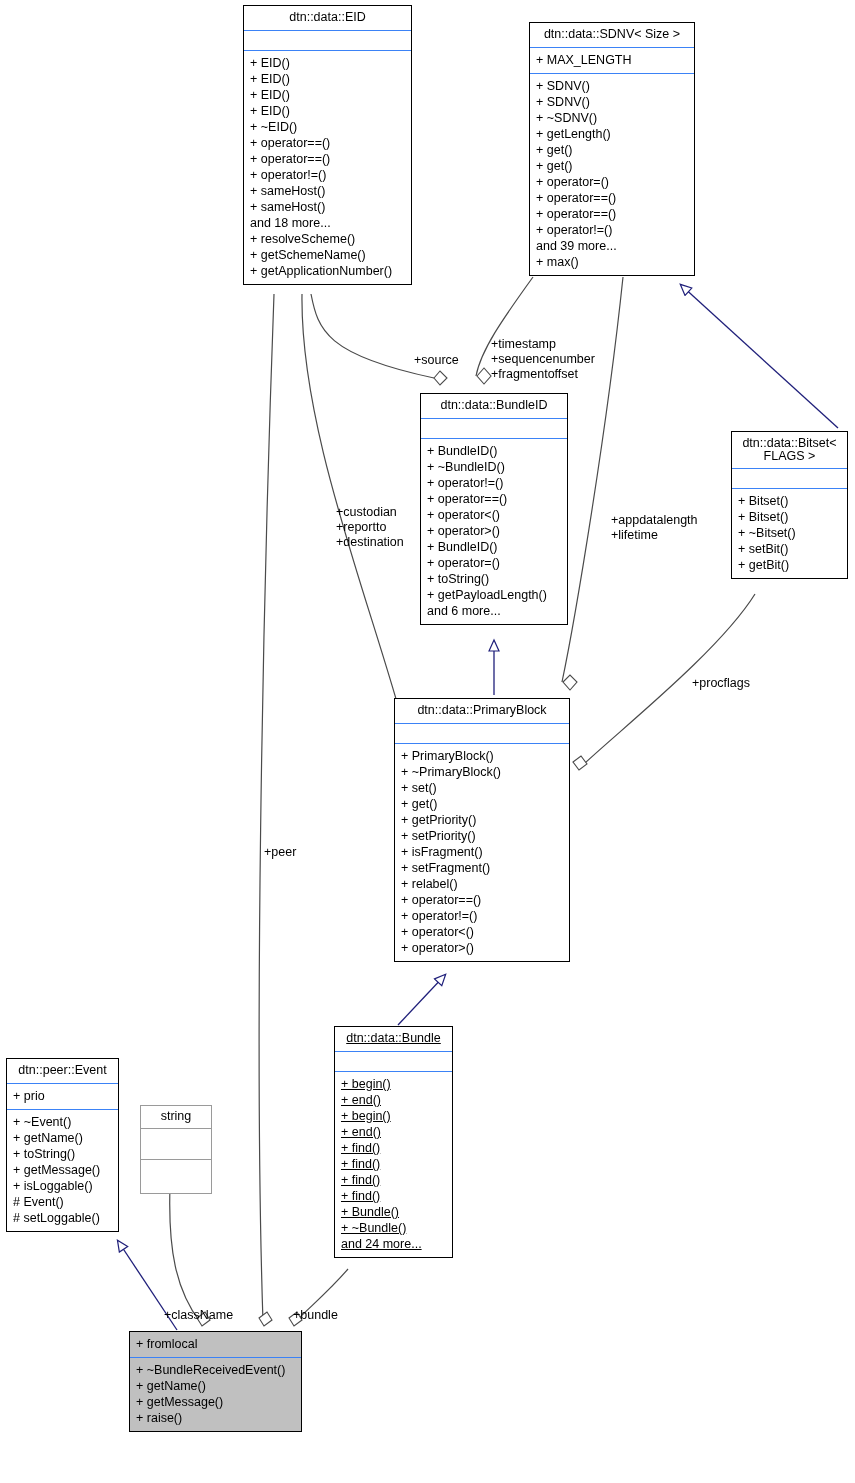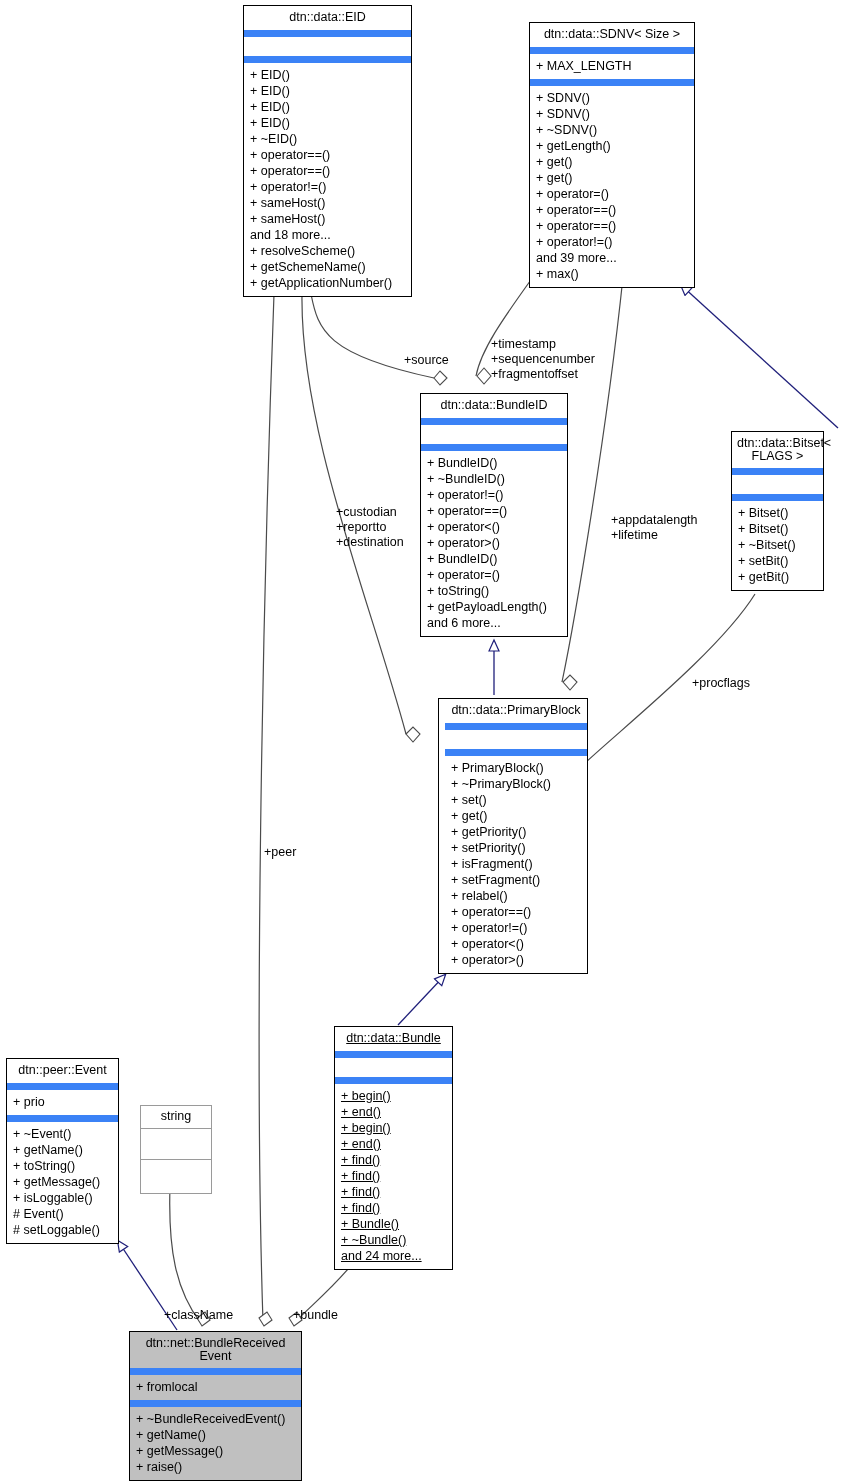--- a/index.html
+++ b/index.html
@@ -16,21 +16,21 @@
     box-sizing:border-box;
     border:1px solid #000000;
     background:#ffffff;
     font-size:12.5px;
     line-height:1.0;
     color:#000000;
   }
   .umlbox.gray{border-color:#9a9a9a;}
   .umlbox.hl{background:#c0c0c0;border:1px solid #000;}
   .umlbox .sect{
-    border-bottom:7px solid #3b82f6;
+    border-bottom:1px solid #3b82f6;
     padding:3px 5px;
   }
   .umlbox.gray .sect{border-bottom:1px solid #9a9a9a;}
   .umlbox .sect.last{border-bottom:none;}
   .umlbox .title{
     text-align:center;
     padding:5px 5px 6px 5px;
     white-space:pre-line;
     font-size:12.5px;
   }
@@ -159,34 +159,34 @@
       <div class="row">+ operator&lt;()</div>
       <div class="row">+ operator&gt;()</div>
       <div class="row">+ BundleID()</div>
       <div class="row">+ operator=()</div>
       <div class="row">+ toString()</div>
       <div class="row">+ getPayloadLength()</div>
       <div class="row">and 6 more...</div>
     </div>
   </div>
 
-  <div class="umlbox" id="box-bitset" style="left:731px;top:431px;width:93px;">
+  <div class="umlbox" id="box-bitset" style="left:731px;top:431px;width:117px;">
     <div class="sect title">dtn::data::Bitset&lt;
 FLAGS &gt;</div>
     <div class="sect emptysect"></div>
     <div class="sect last ops">
       <div class="row">+ Bitset()</div>
       <div class="row">+ Bitset()</div>
       <div class="row">+ ~Bitset()</div>
       <div class="row">+ setBit()</div>
       <div class="row">+ getBit()</div>
     </div>
   </div>
 
-  <div class="umlbox" id="box-primaryblock" style="left:438px;top:698px;width:150px;padding-left:6px;">
+  <div class="umlbox" id="box-primaryblock" style="left:394px;top:698px;width:176px;">
     <div class="sect title">dtn::data::PrimaryBlock</div>
     <div class="sect emptysect"></div>
     <div class="sect last ops">
       <div class="row">+ PrimaryBlock()</div>
       <div class="row">+ ~PrimaryBlock()</div>
       <div class="row">+ set()</div>
       <div class="row">+ get()</div>
       <div class="row">+ getPriority()</div>
       <div class="row">+ setPriority()</div>
       <div class="row">+ isFragment()</div>
@@ -233,34 +233,32 @@
     </div>
   </div>
 
   <div class="umlbox gray" id="box-string" style="left:140px;top:1105px;width:72px;">
     <div class="sect title" style="padding:4px 5px 5px 5px;">string</div>
     <div class="sect" style="height:24px;"></div>
     <div class="sect last" style="height:27px;"></div>
   </div>
 
   <div class="umlbox hl" id="box-bre" style="left:129px;top:1331px;width:173px;">
-    <div class="sect title">dtn::net::BundleReceived
-Event</div>
     <div class="sect attrs">
       <div class="row">+ fromlocal</div>
     </div>
     <div class="sect last ops">
       <div class="row">+ ~BundleReceivedEvent()</div>
       <div class="row">+ getName()</div>
       <div class="row">+ getMessage()</div>
       <div class="row">+ raise()</div>
     </div>
   </div>
 
-  <div class="edgelabel l" style="left:404px;top:336px;">+source</div>
+  <div class="edgelabel l" style="left:414px;top:336px;">+source</div>
 
   <div class="edgelabel l" style="left:491px;top:320px;">+timestamp
 +sequencenumber
 +fragmentoffset</div>
 
   <div class="edgelabel l" style="left:336px;top:488px;">+custodian
 +reportto
 +destination</div>
 
   <div class="edgelabel l" style="left:611px;top:496px;">+appdatalength

